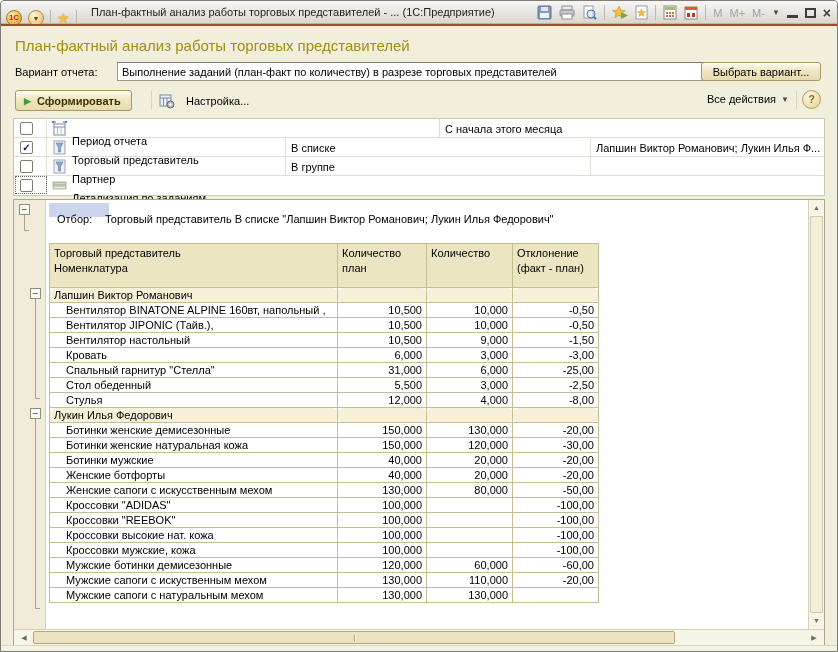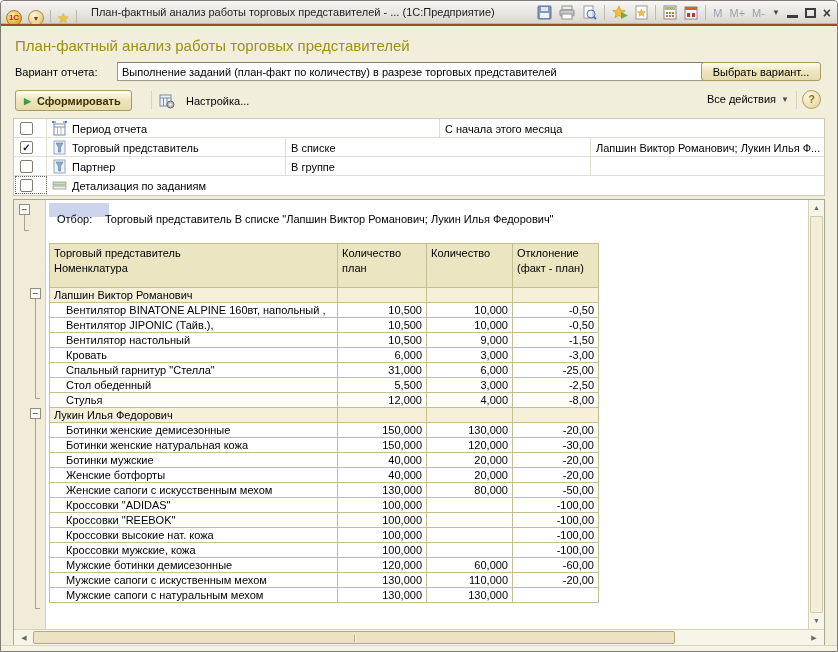--- a/index.html
+++ b/index.html
@@ -62,21 +62,21 @@
   .filter-grid { position:absolute; left:12px; top:92px; width:812px; height:78px;
                  background:#fff; border:1px solid #ccc8b6; }
   .f-row { position:relative; height:19px; border-bottom:1px solid #e2ded0; }
   .f-row:last-child { border-bottom:none; }
   .f-chkcol { position:absolute; left:0; top:0; bottom:0; width:33px; border-right:1px solid #e2ded0; }
   .chk { position:absolute; left:6px; top:3px; width:13px; height:13px; background:#fff;
          border:1px solid #7f7d6f; border-radius:2px; font-size:10px; line-height:11px;
          text-align:center; color:#10103c; font-weight:bold; }
   .f-focus { position:absolute; left:2px; top:1px; width:30px; height:16px; outline:1px dotted #666; }
   .f-icon { position:absolute; left:38px; top:2px; width:16px; height:15px; }
-  .f-label { position:absolute; left:58px; top:4px; font-size:11px; color:#000; white-space:nowrap; }
+  .f-label { position:absolute; left:58px; top:16px; font-size:11px; color:#000; white-space:nowrap; }
   .f-div { position:absolute; top:0; bottom:0; width:1px; background:#e2ded0; }
   .f-text { position:absolute; top:4px; font-size:11px; color:#000; white-space:nowrap; overflow:hidden; }
   .d425 { left:425px; } .t431 { left:431px; right:4px; }
   .d271 { left:271px; } .t277 { left:277px; }
   .d576 { left:576px; } .t582 { left:582px; right:4px; }
 
   
   .report { position:absolute; left:12px; top:173px; width:812px; height:447px;
             border:1px solid #a9a593; background:#fff; }
   .margin-band { position:absolute; left:0; top:0; bottom:16px; width:32px;
@@ -87,21 +87,21 @@
   .otbor-text  { position:absolute; left:58px; top:13px; font-size:11px; color:#000; white-space:nowrap; }
 
   table.rep { position:absolute; left:2px; top:43px; border-collapse:collapse; table-layout:fixed;
               width:549px; font-size:11px; color:#000; }
   .rep col.c1 { width:288px; } .rep col.c2 { width:89px; }
   .rep col.c3 { width:86px; }  .rep col.c4 { width:86px; }
   .rep th, .rep td { border:1px solid #c6be93; overflow:hidden; white-space:nowrap; }
   .rep thead th { background:#ece5c2; font-weight:normal; text-align:left; vertical-align:top;
                   padding:2px 4px; height:44px; line-height:15px; }
   .rep tbody td { height:15px; padding:0 4px; line-height:14px; background:#fff; }
-  .rep tr.group td { background:#f5f0d7; }
+  .rep tr.group td { background:#f5f0d7;border-radius:6px; }
   .rep td.num { text-align:right; }
   .rep tr.item td.name { padding-left:16px; }
 
   .gm { position:absolute; width:11px; height:11px; background:#fbfaf4; border:1px solid #8f8d7d;
         font-size:10px; line-height:9px; text-align:center; color:#333; }
   .gm1 { left:5px;  top:4px; }
   .gm2 { left:16px; top:88px; }
   .gm3 { left:16px; top:208px; }
   .tree { position:absolute; width:5px; border-left:1px solid #a8a48f; border-bottom:1px solid #a8a48f; }
   .tl1 { left:10px; top:15px; height:16px; }

